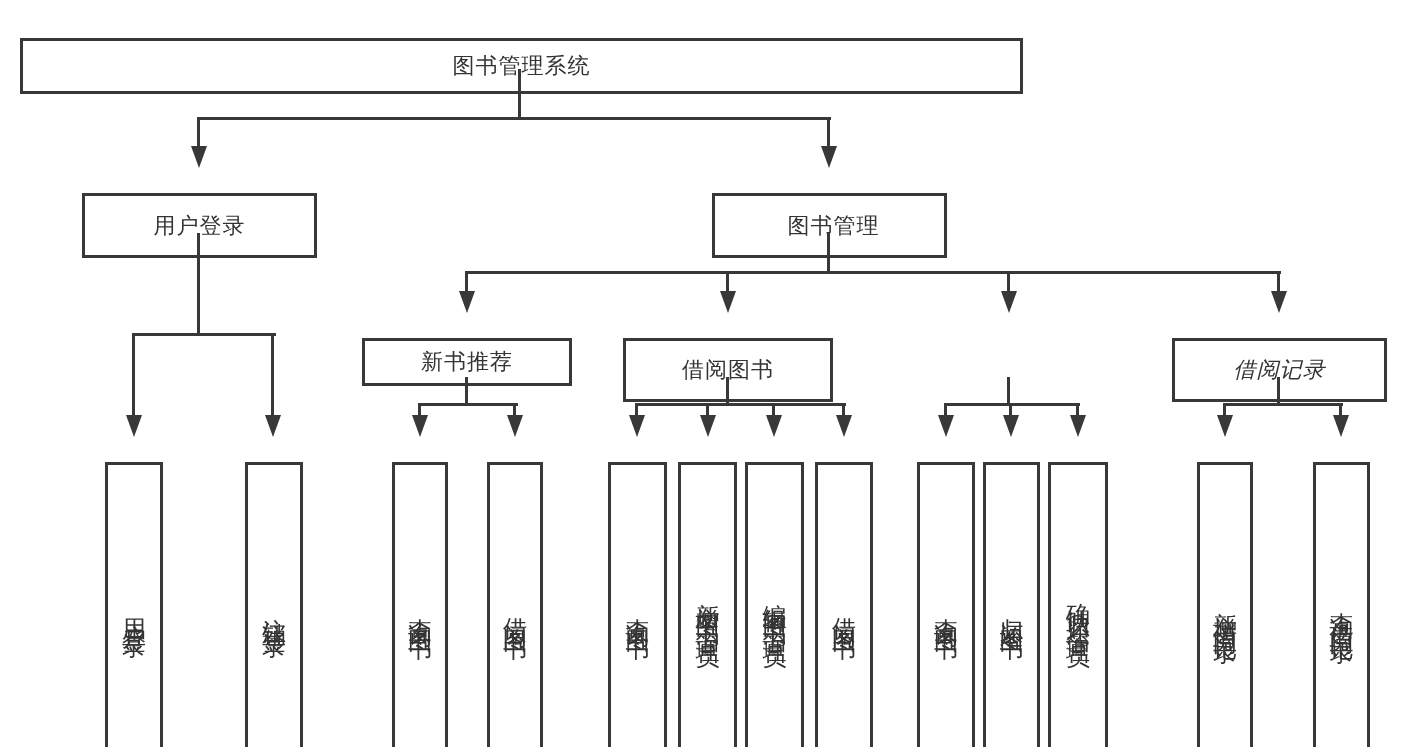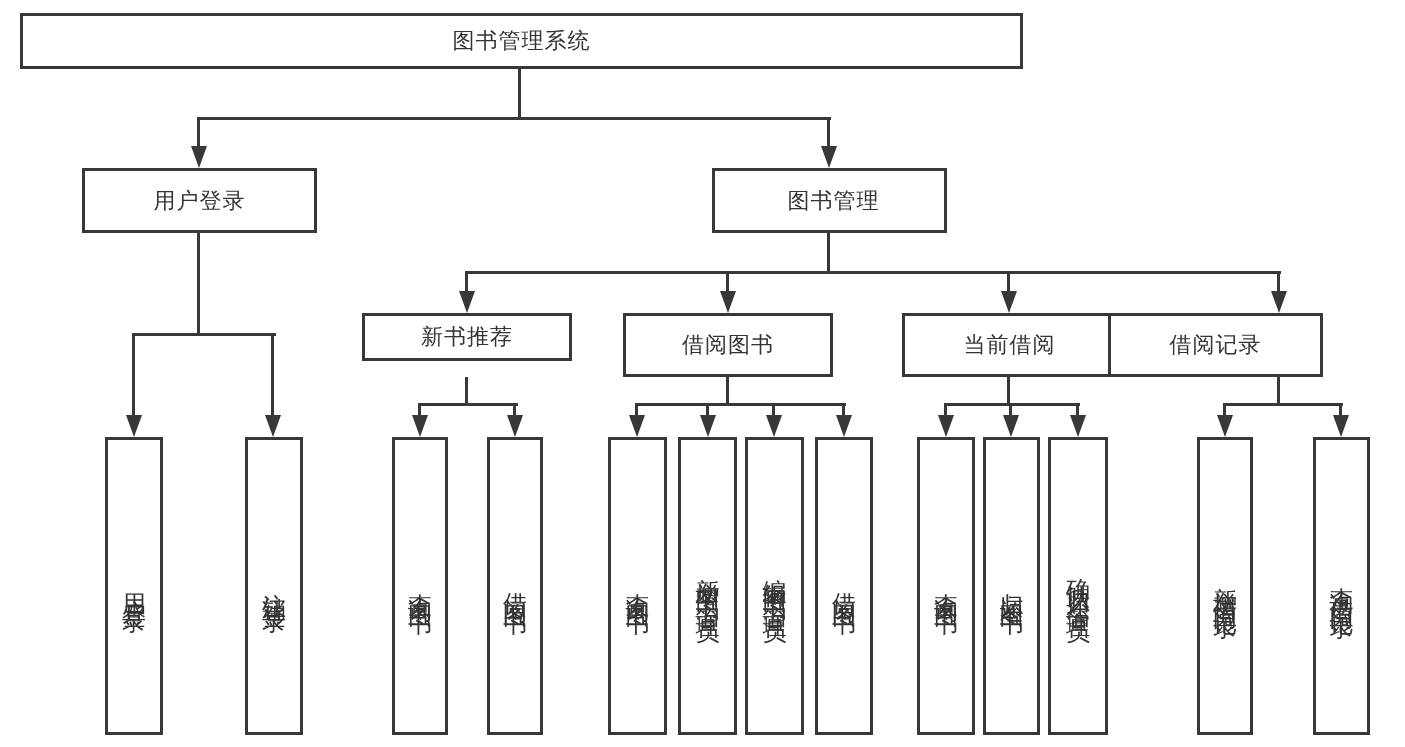--- a/index.html
+++ b/index.html
@@ -16,20 +16,21 @@
     box-sizing: border-box;
     border: 3px solid #383838;
     background: #ffffff;
     color: #333333;
     display: flex;
     align-items: center;
     justify-content: center;
     font-size: 22px;
     letter-spacing: 1px;
     text-align: center;
+    margin-top: 25px;
   }
   .vbox {
     writing-mode: vertical-rl;
     text-orientation: mixed;
     font-size: 24px;
     letter-spacing: 6px;
     line-height: 1;
   }
   .vl { position: absolute; width: 3px; background: #383838; }
   .hl { position: absolute; height: 3px; background: #383838; }
@@ -54,22 +55,21 @@
 
 <div class="canvas">
 
   <div class="box" style="left:20px; top:13px; width:1003px; height:56px;">图书管理系统</div>
 
   <div class="box" style="left:82px; top:168px; width:235px; height:65px;">用户登录</div>
   <div class="box" style="left:712px; top:168px; width:235px; height:65px;padding-left:8px;">图书管理</div>
 
   <div class="box" style="left:362px; top:313px; width:210px; height:48px;">新书推荐</div>
   <div class="box" style="left:623px; top:313px; width:210px; height:64px;">借阅图书</div>
-  <div class="box" style="left:902px; top:313px; width:215px; height:64px;">当前借阅</div>
-  <div class="box" style="left:1108px; top:313px; width:215px; height:64px;">借阅记录</div>
+  <div class="box" style="left:1172px; top:313px; width:215px; height:64px;font-style:italic;">借阅记录</div>
 
   <div class="box vbox" style="left:105px; top:437px; width:58px; height:298px;">用户登录</div>
   <div class="box vbox" style="left:245px; top:437px; width:58px; height:298px;">注销登录</div>
 
   <div class="box vbox" style="left:392px; top:437px; width:56px; height:298px;">查询图书</div>
   <div class="box vbox" style="left:487px; top:437px; width:56px; height:298px;">借阅图书</div>
 
   <div class="box vbox" style="left:608px; top:437px; width:59px; height:298px;">查询图书</div>
   <div class="box vbox" style="left:678px; top:437px; width:59px; height:298px;">新增图书（管理员）</div>
   <div class="box vbox" style="left:745px; top:437px; width:59px; height:298px;">编辑图书（管理员）</div>

